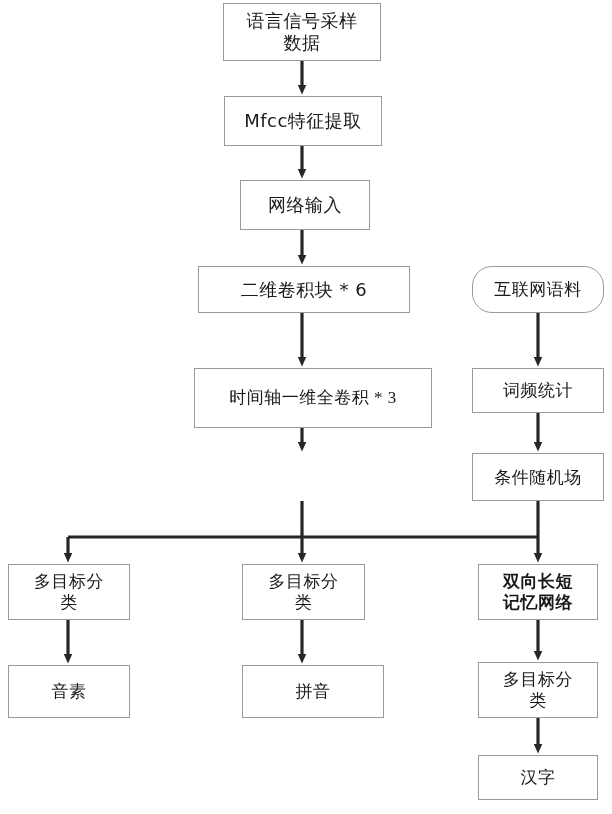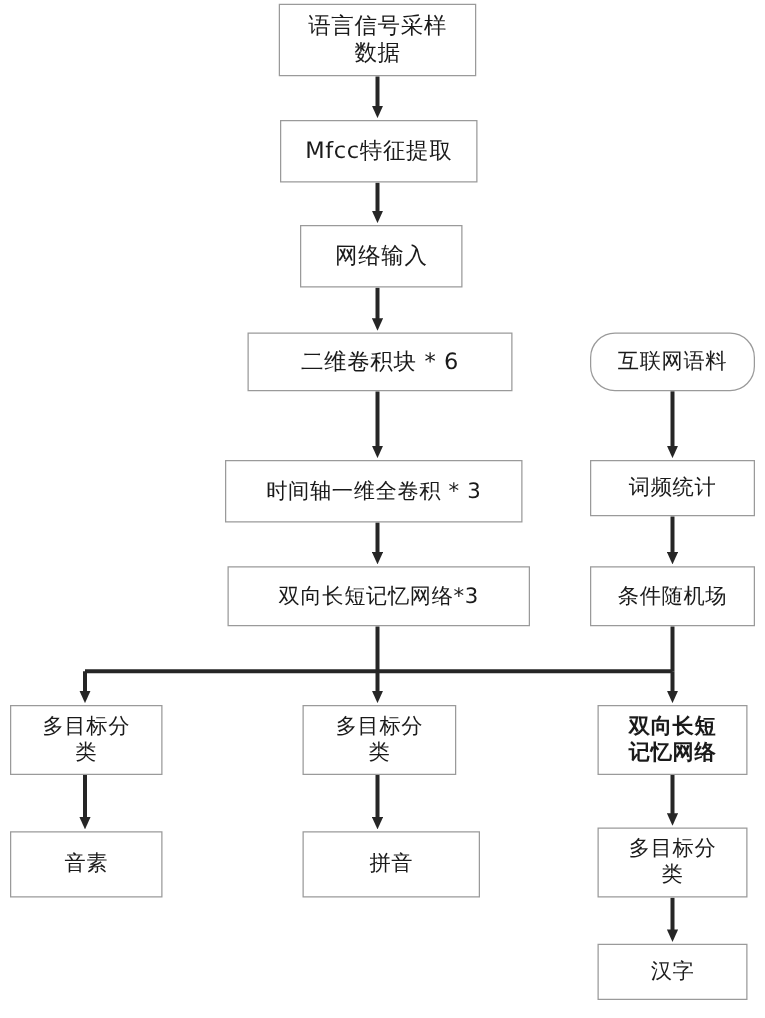--- a/index.html
+++ b/index.html
@@ -82,23 +82,22 @@
 
   <div class="node fs18" style="left:223px;top:3px;width:158px;height:58px;">语言信号采样
 数据</div>
 
   <div class="node fs18" style="left:224px;top:96px;width:158px;height:50px;text-align:center;">Mfcc特征提取</div>
 
   <div class="node fs18" style="left:240px;top:180px;width:130px;height:50px;">网络输入</div>
 
   <div class="node fs18" style="left:198px;top:266px;width:212px;height:47px;">二维卷积块 * 6</div>
 
-  <div class="node fs17" style="left:180px;top:368px;width:238px;height:50px;">时间轴一维全卷积 * 3</div>
+  <div class="node fs17" style="left:194px;top:368px;width:238px;height:60px;font-family:Liberation Serif, serif;">时间轴一维全卷积 * 3</div>
 
-  <div class="node fs17" style="left:182px;top:453px;width:242px;height:48px;">双向长短记忆网络*3</div>
 
   <div class="node fs17" style="left:472px;top:266px;width:132px;height:47px;border-radius:20px;">互联网语料</div>
 
   <div class="node fs17" style="left:472px;top:368px;width:132px;height:45px;">词频统计</div>
 
   <div class="node fs17" style="left:472px;top:453px;width:132px;height:48px;">条件随机场</div>
 
   <div class="node fs17" style="left:8px;top:564px;width:122px;height:56px;">多目标分
 类</div>
 

